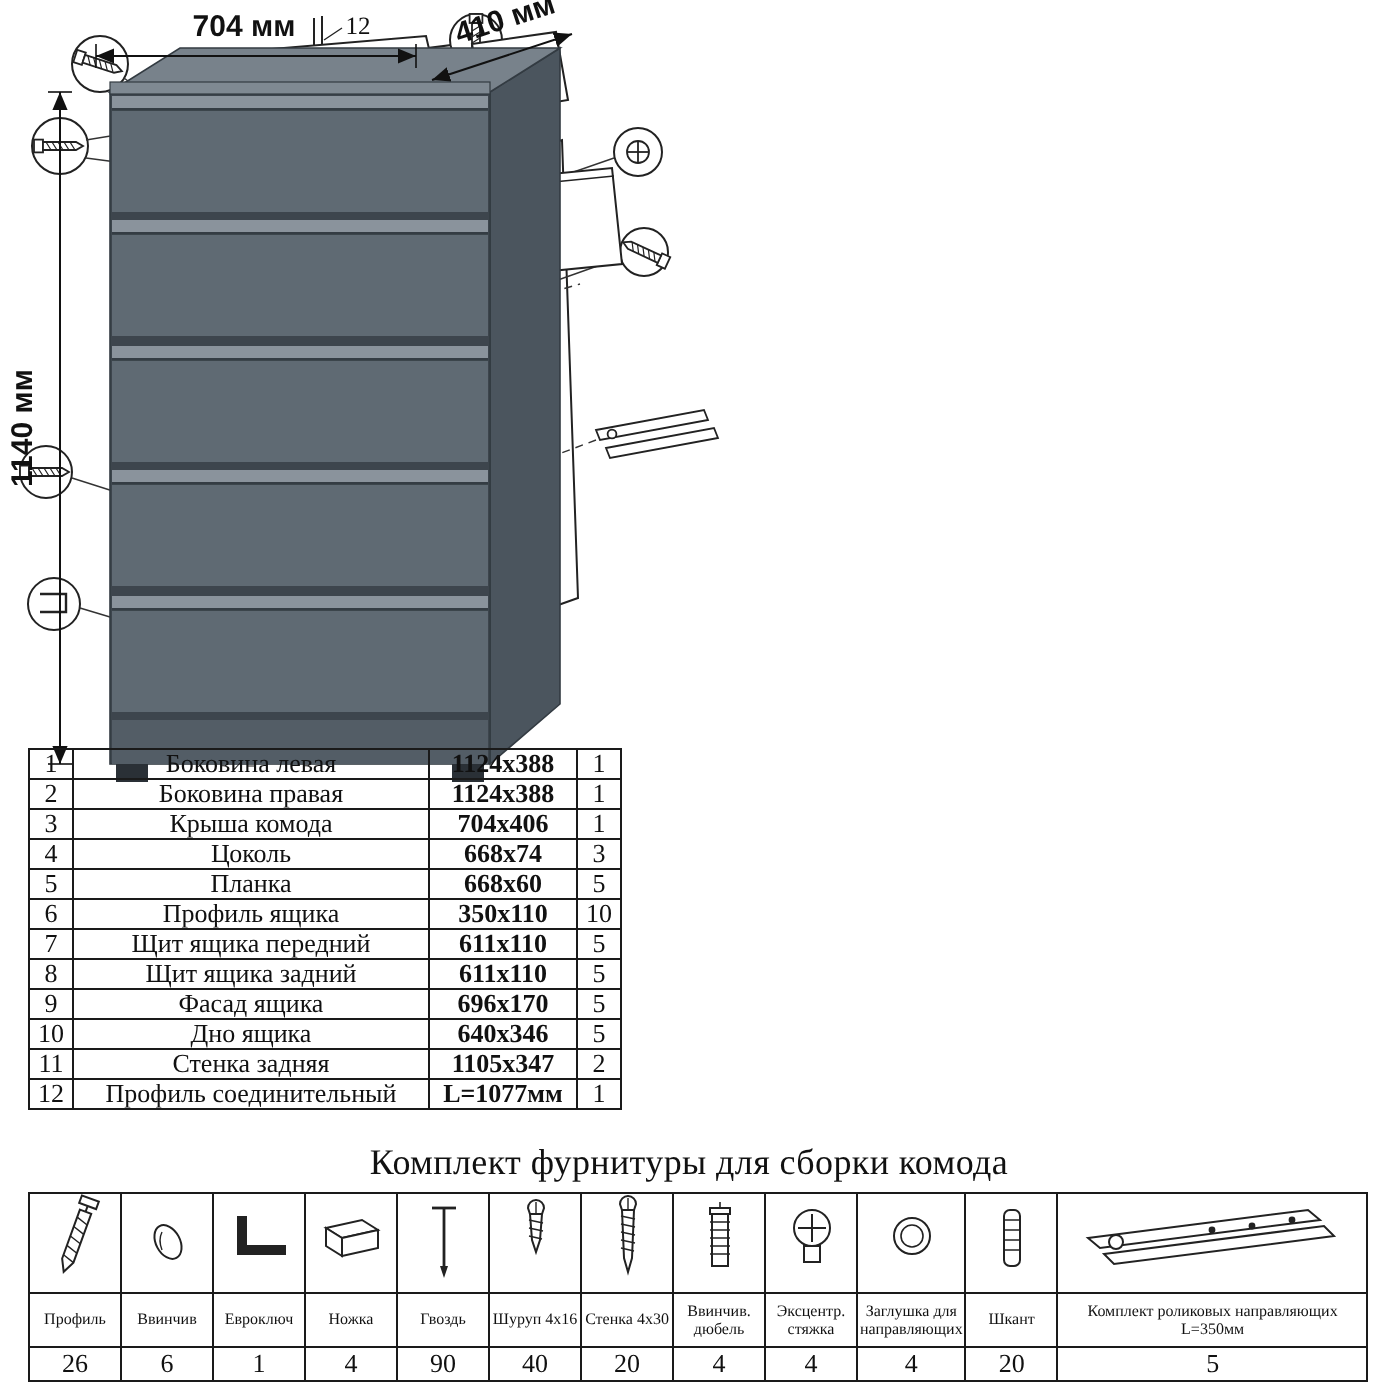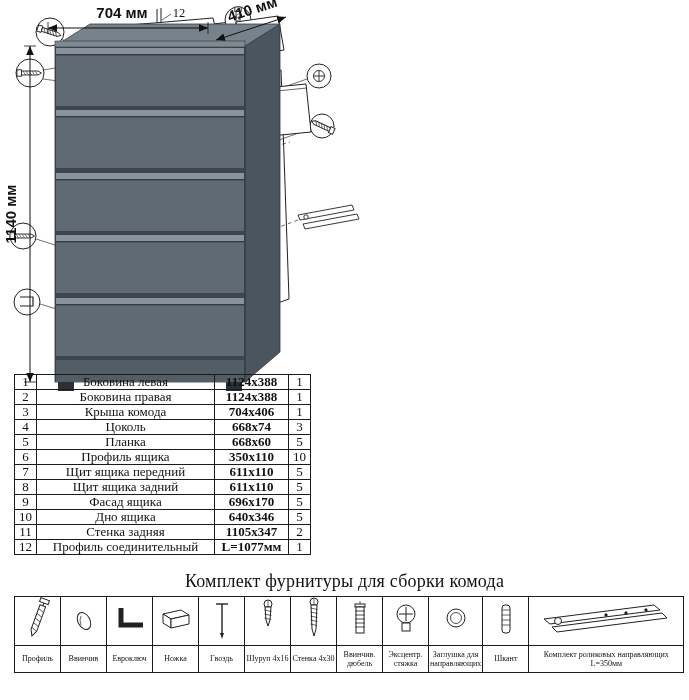--- a/index.html
+++ b/index.html
@@ -485,14 +485,28 @@
       <td>Ножка</td>
       <td>Гвоздь</td>
       <td>Шуруп 4х16</td>
       <td>Стенка 4х30</td>
       <td>Ввинчив. дюбель</td>
       <td>Эксцентр. стяжка</td>
       <td>Заглушка для направляющих</td>
       <td>Шкант</td>
       <td>Комплект роликовых направляющих L=350мм</td>
     </tr>
+    <tr class="hw-qty-row">
+      <td>26</td>
+      <td>6</td>
+      <td>1</td>
+      <td>4</td>
+      <td>90</td>
+      <td>40</td>
+      <td>20</td>
+      <td>4</td>
+      <td>4</td>
+      <td>4</td>
+      <td>20</td>
+      <td>5</td>
+    </tr>
   </tbody>
 </table>
 
 </body></html>

